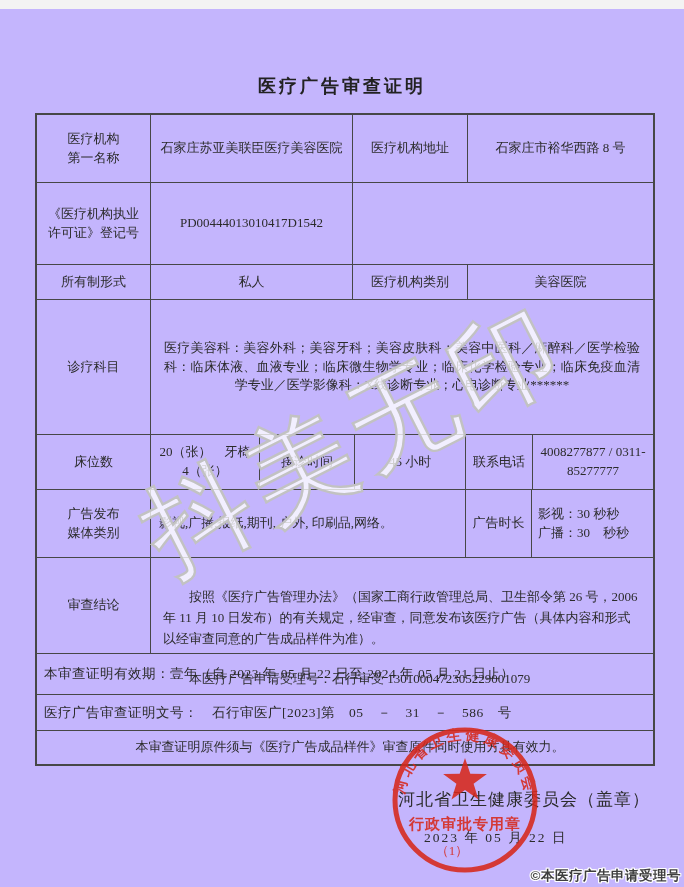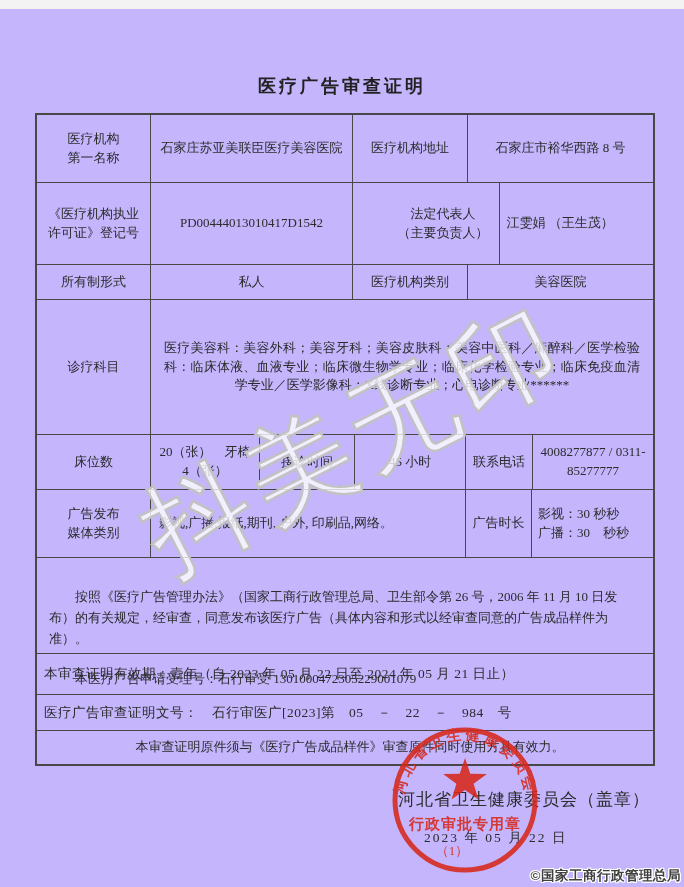--- a/index.html
+++ b/index.html
@@ -64,25 +64,20 @@
       <div class="cell w2">石家庄苏亚美联臣医疗美容医院</div>
       <div class="cell w3">医疗机构地址</div>
       <div class="cell w4">石家庄市裕华西路 8 号</div>
     </div>
 
     <div class="row h82">
       <div class="cell w1">《医疗机构执业
 许可证》登记号</div>
       <div class="cell w2">PD00444013010417D1542</div>
       <div class="cell colstack">
-        <div class="subrow">
-          <div class="subcell lab">法定代表人
-（主要负责人）</div>
-          <div class="subcell val">江雯娟 （王生茂）</div>
-        </div>
       </div>
     </div>
 
     <div class="row h35">
       <div class="cell w1">所有制形式</div>
       <div class="cell w2">私人</div>
       <div class="cell w3">医疗机构类别</div>
       <div class="cell w4">美容医院</div>
     </div>
 
@@ -109,32 +104,33 @@
 媒体类别</div>
       <div class="cell r6a">影视,广播,报纸,期刊, 户外, 印刷品,网络。</div>
       <div class="cell r6b">广告时长</div>
       <div class="cell r6c">
         <span>影视：30 秒秒</span>
         <span>广播：30　秒秒</span>
       </div>
     </div>
 
     <div class="row h96">
+      <div class="cell w1">审查结论</div>
       <div class="cell w4 para-cell">
         <p>按照《医疗广告管理办法》（国家工商行政管理总局、卫生部令第 26 号，2006 年 11 月 10 日发布）的有关规定，经审查，同意发布该医疗广告（具体内容和形式以经审查同意的广告成品样件为准）。</p>
         <p>本医疗广告申请受理号：石行审受 1301000472305229001079</p>
       </div>
     </div>
 
     <div class="row h41">
       <div class="cell fullrow-cell">本审查证明有效期：壹年（自 2023 年 05 月 22 日至 2024 年 05 月 21 日止）</div>
     </div>
 
     <div class="row h36">
-      <div class="cell fullrow-cell">医疗广告审查证明文号：　石行审医广[2023]第　05　－　22　－　984　号</div>
+      <div class="cell fullrow-cell">医疗广告审查证明文号：　石行审医广[2023]第　05　－　31　－　586　号</div>
     </div>
 
     <div class="row h34">
       <div class="cell remark-val">本审查证明原件须与《医疗广告成品样件》审查原件同时使用方具有效力。</div>
     </div>
 
   </div>
 
   <svg class="wm" viewBox="0 0 684 887">
     <text x="168" y="575" transform="rotate(-27 168 575)" font-size="106" font-family="Liberation Serif, DejaVu Serif, serif" fill="#ffffff" fill-opacity="0.78" stroke="#c2c2c2" stroke-width="2.4" letter-spacing="8">抖美无印</text>
@@ -149,14 +145,14 @@
     </defs>
     <circle cx="85" cy="85" r="70" fill="none" stroke="#d7281b" stroke-width="5"></circle>
     <polygon fill="#d7281b" points="85,43 90.3,58.7 106.9,58.9 93.6,68.8 98.5,84.6 85,75 71.5,84.6 76.4,68.8 63.1,58.9 79.7,58.7"></polygon>
     <text font-size="14.5" font-weight="bold" fill="#d7281b" letter-spacing="3.5" font-family="Liberation Serif, DejaVu Serif, serif">
       <textPath href="#ringArc" startOffset="50%" text-anchor="middle">河北省卫生健康委员会</textPath>
     </text>
     <text x="85" y="114" text-anchor="middle" font-size="15" font-weight="bold" fill="#d7281b" letter-spacing="1" font-family="Liberation Serif, DejaVu Serif, serif">行政审批专用章</text>
     <text x="72" y="140" text-anchor="middle" font-size="13" fill="#d7281b" font-family="Liberation Serif, DejaVu Serif, serif">（1）</text>
   </svg>
 
-  <div class="copyright">©国家工商行政管理总局</div>
+  <div class="copyright">©本医疗广告申请受理号</div>
 </div>
 
 </body></html>

